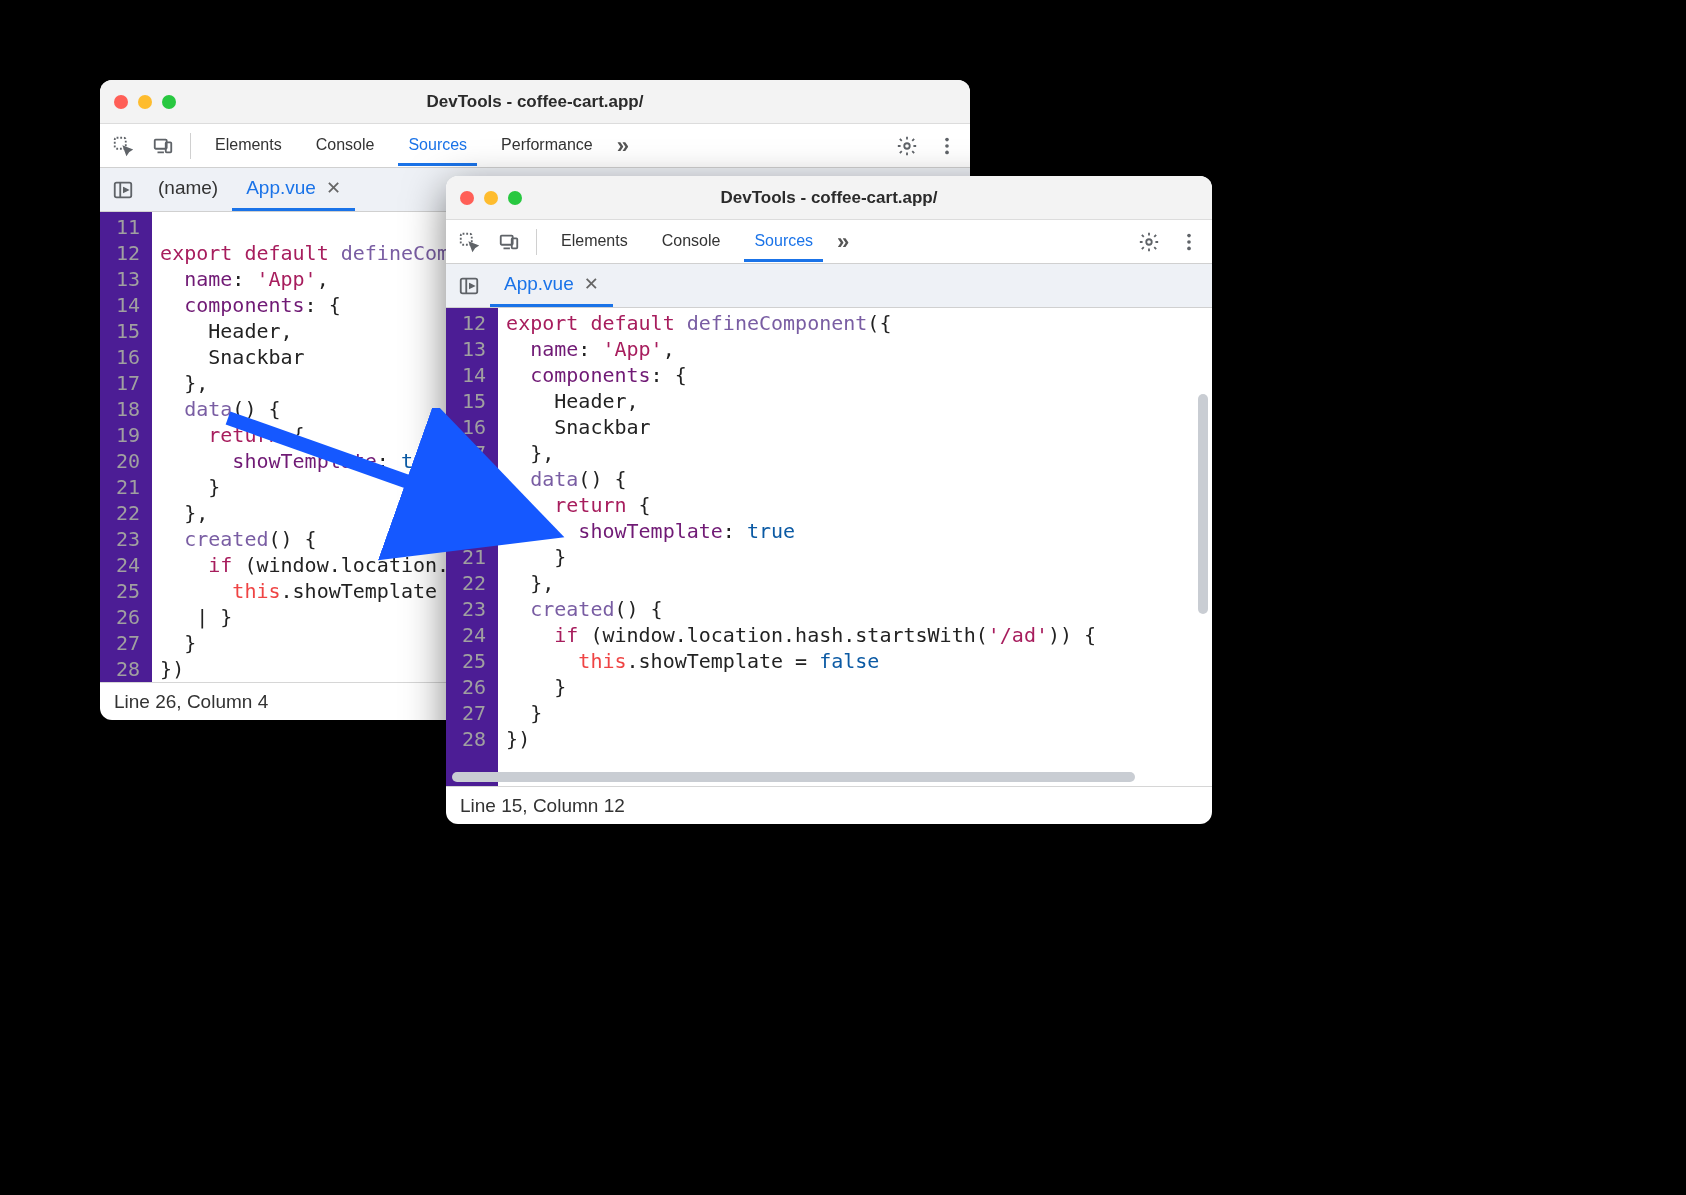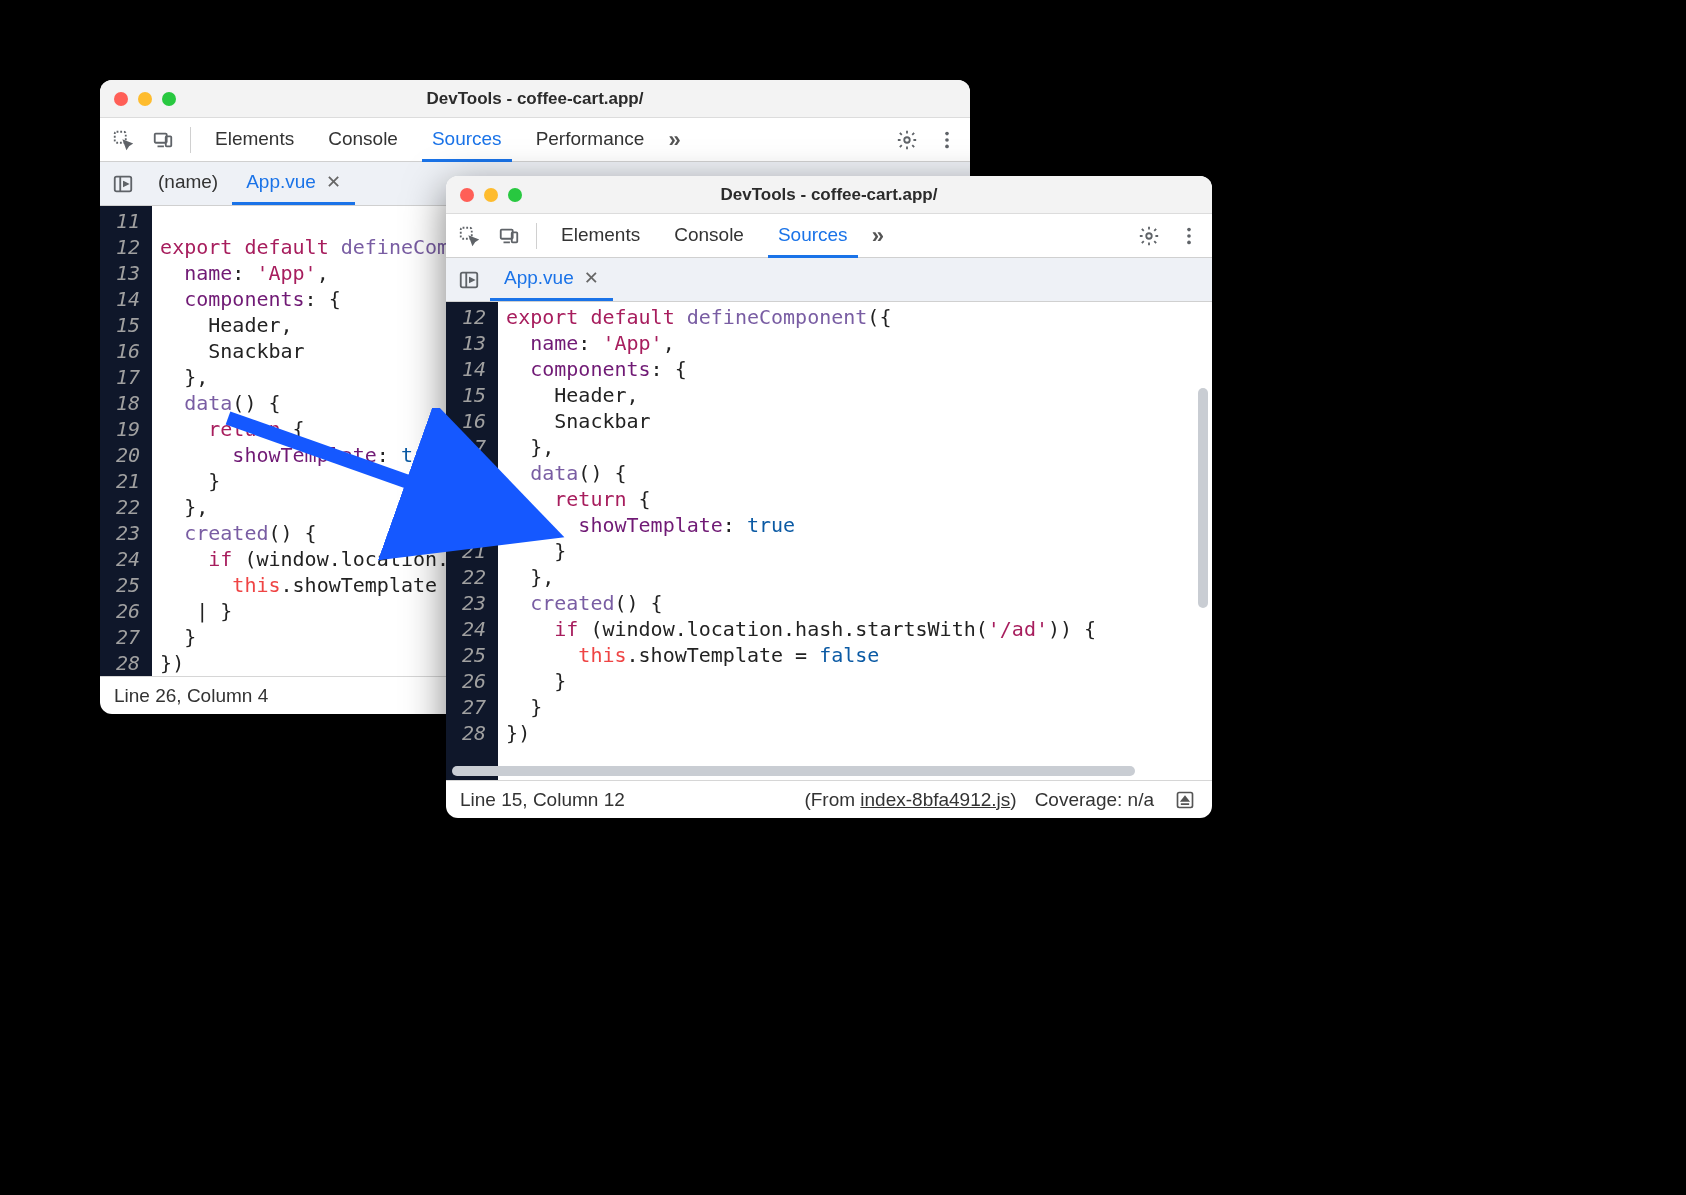--- a/index.html
+++ b/index.html
@@ -12,21 +12,21 @@
       overflow: hidden;
     }
     .window {
       position: absolute;
       background: #fff;
       border-radius: 12px;
       overflow: hidden;
       box-shadow: 0 12px 40px rgba(0,0,0,0.5);
     }
     .titlebar {
-      height: 38px;
+      height: 44px;
       background: #f3f3f3;
       border-bottom: 1px solid #dcdcdc;
       display: flex;
       align-items: center;
       padding: 0 14px;
       position: relative;
     }
     .traffic-lights { display: flex; gap: 10px; }
     .tl { width: 14px; height: 14px; border-radius: 50%; }
     .tl.red { background: #ff5f57; }
@@ -46,21 +46,21 @@
       display: flex;
       align-items: center;
       border-bottom: 1px solid #d0d0d0;
       padding: 0 10px;
       gap: 14px;
     }
     .divider-v {
       width: 1px; height: 26px; background: #d0d0d0;
     }
     .panel-tab {
-      font-size: 19px;
+      font-size: 16px;
       color: #333;
       padding: 10px 10px 9px;
       border-bottom: 3px solid transparent;
       cursor: pointer;
       text-align: center;
     }
     .panel-tab.active { color: #1a73e8; border-bottom-color: #1a73e8; }
     .spacer { flex: 1; }
     .icon-btn {
       width: 26px; height: 26px;
@@ -99,25 +99,24 @@
       background: #fff;
       font-family: ui-monospace, SFMono-Regular, Menlo, Consolas, monospace;
       font-size: 20px;
       line-height: 26px;
       position: relative;
       overflow: hidden;
     }
     .gutter {
       text-align: right;
       padding: 2px 12px 2px 16px;
-      background: #0f172a;
+      background: #4c1d95;
       color: #a0a0a0;
       user-select: none;
       border-right: 0;
-      font-style: italic;
     }
     .gutter div { height: 26px; }
     .codelines { padding: 2px 8px; white-space: pre; color: #222; overflow: hidden; }
     .codelines div { height: 26px; }
     .tok-kw { color: #a71d5d; }
     .tok-attr { color: #701a75; }
     .tok-str { color: #a71d5d; }
     .tok-def { color: #795da3; }
     .tok-this { color: #ef4444; }
     .tok-bool { color: #0b5aa4; }
@@ -348,33 +347,20 @@
     <div class="scroll-y">
       <div class="scroll-thumb-y" style="top: 80px; height: 220px;"></div>
     </div>
     <div class="scroll-x">
       <div class="scroll-thumb-x" style="left: 0; width: 92%;"></div>
     </div>
   </div>
 
   <div class="statusbar">
     <span>Line 15, Column 12</span>
-    <div class="right">
-      <span>
-        <span>(From </span><span class="link">index-8bfa4912.js</span><span>)</span>
-      </span>
-      <span>Coverage: n/a</span>
-      <span class="icon-btn sm eject-icon">
-        <svg viewBox="0 0 24 24" fill="none" stroke="#555" stroke-width="2">
-          <rect x="3" y="3" width="18" height="18" rx="2"></rect>
-          <path d="M8 13 l4-5 4 5 z" fill="#555"></path>
-          <path d="M7 17 h10"></path>
-        </svg>
-      </span>
-    </div>
   </div>
 </div>
 
 <svg id="arrow" width="360" height="170">
   <defs>
     <marker id="ah" markerWidth="14" markerHeight="14" refX="10" refY="6" orient="auto">
       <path d="M0,0 L12,6 L0,12 z" fill="#1558ff"></path>
     </marker>
   </defs>
   <line x1="10" y1="10" x2="320" y2="120" stroke="#1558ff" stroke-width="14" marker-end="url(#ah)"></line>

